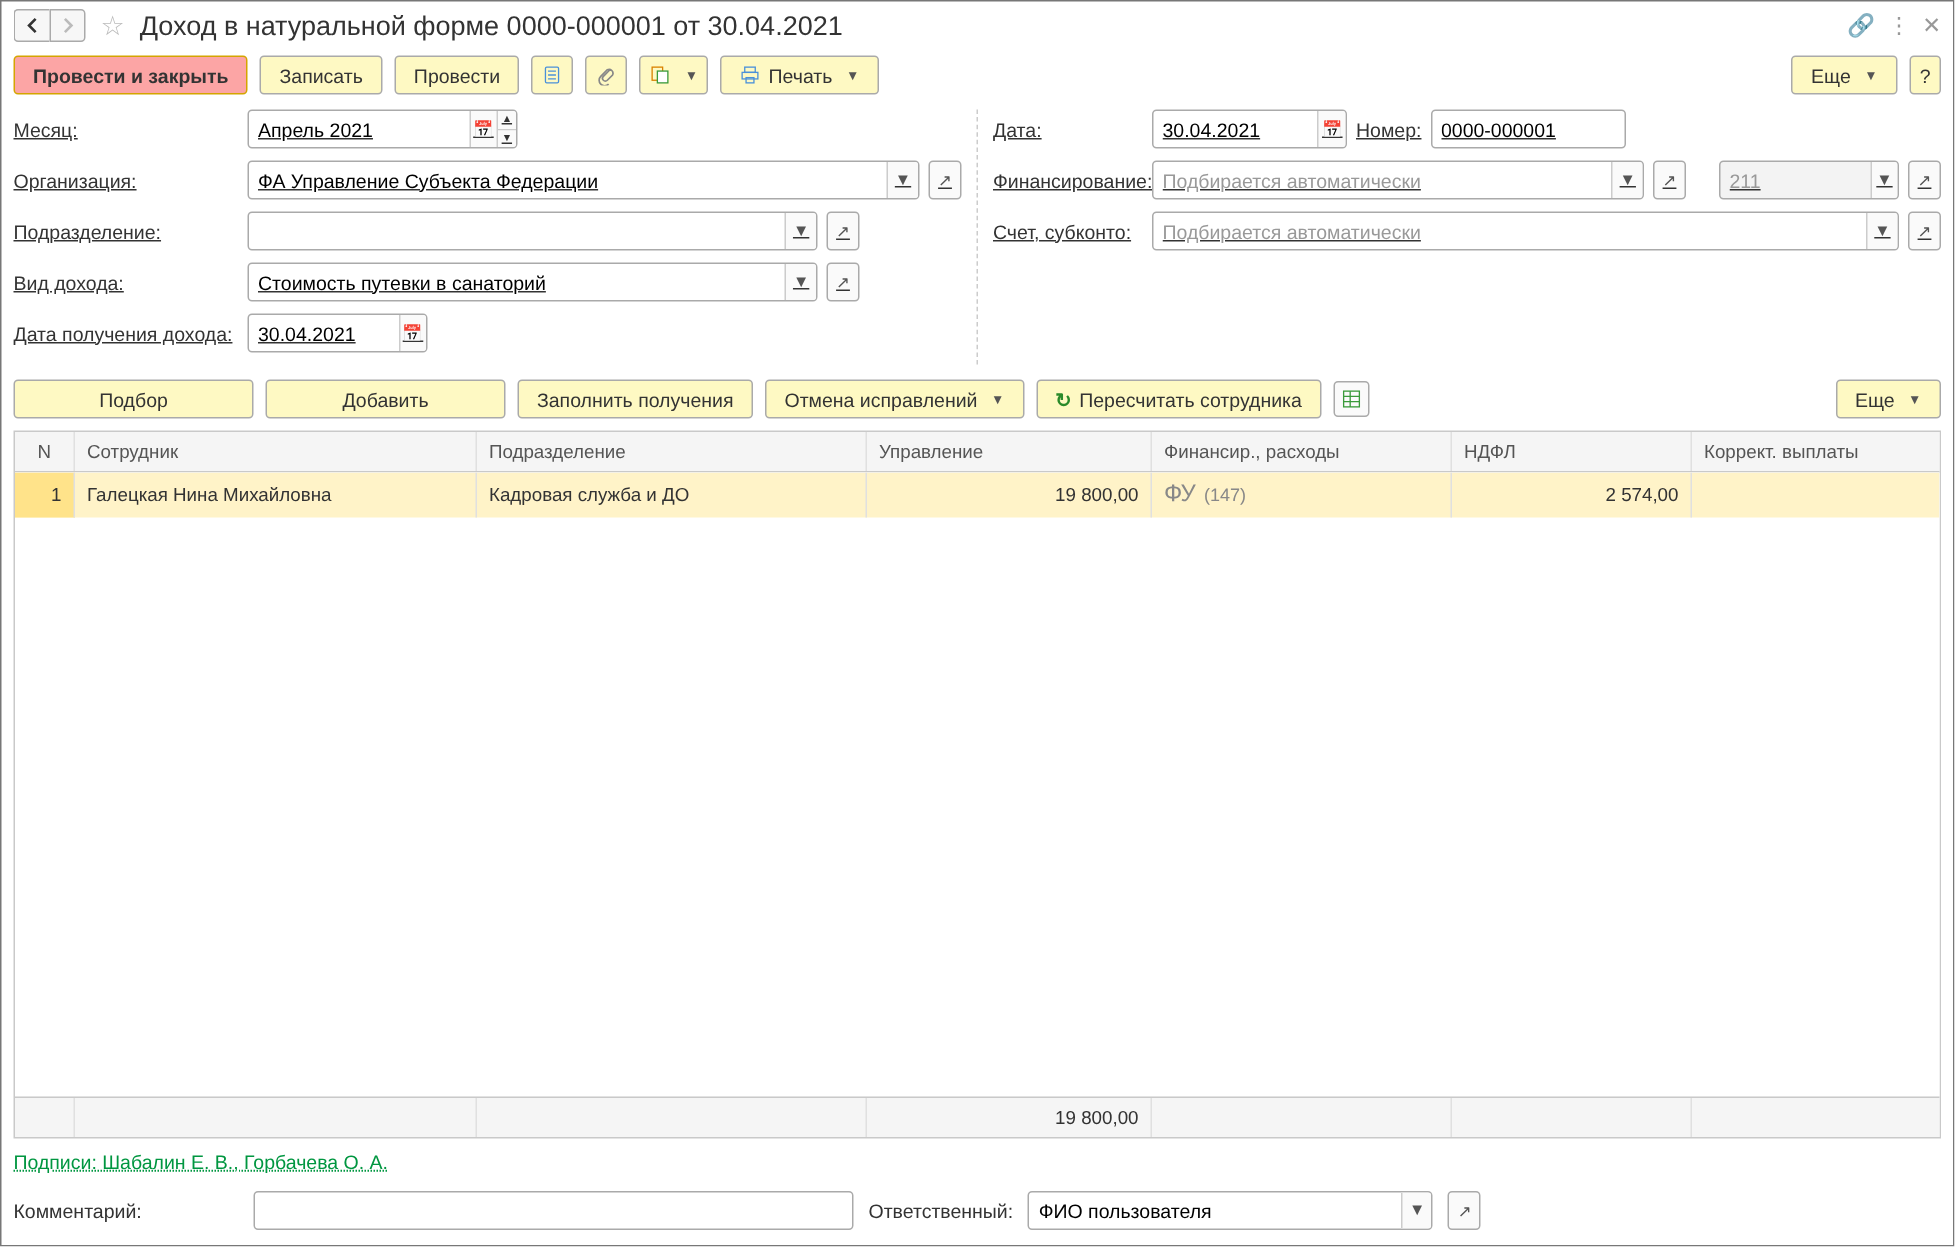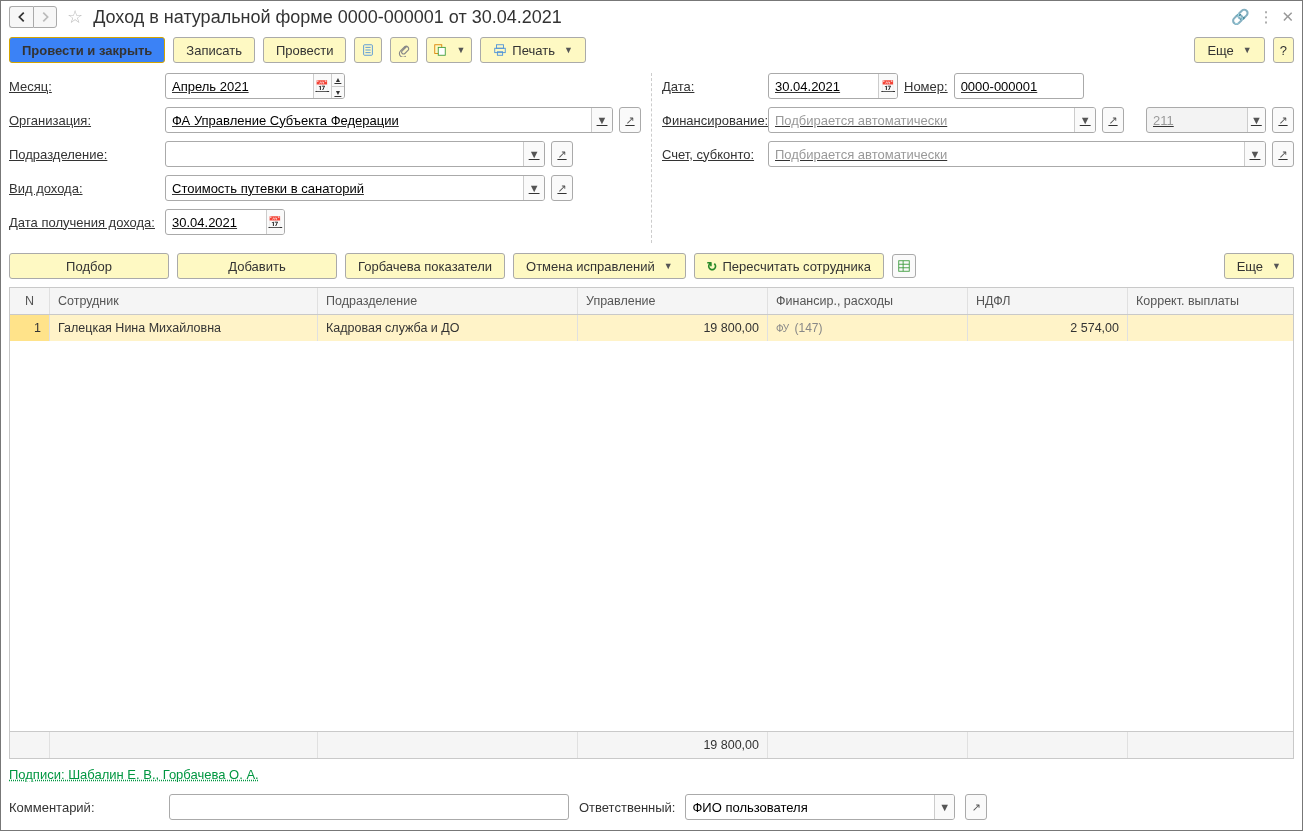--- a/index.html
+++ b/index.html
@@ -52,21 +52,21 @@
     height: 26px;
     padding: 0 12px;
     font-size: 13px;
     cursor: pointer;
     display: inline-flex;
     align-items: center;
     gap: 5px;
     color: #333;
   }
   .btn-primary {
-    background: #3b82f6;
+    background: #fca5a5;
     border-color: #d4a500;
     font-weight: bold;
   }
   .btn-icon { padding: 0 6px; }
   .spacer { flex: 1; }
   .form-area {
     display: flex;
     padding: 0 8px 6px 8px;
     gap: 10px;
   }
@@ -153,21 +153,21 @@
   .gc.emp { width:268px; }
   .gc.dep { width:260px; }
   .gc.res { width:190px; justify-content:flex-end;}
   .gc.fin { width:200px; }
   .gc.tax { width:160px; justify-content:flex-end;}
   .gc.cor { flex:1; border-right:none;}
   .grid-header .gc { color:#555; font-weight:normal; justify-content:flex-start;}
   .grid-header .gc.n { justify-content:center;}
   .sel-row { background:#fff3c8; }
   .sel-num { background:#ffe38a; font-weight:normal;}
-  .fin-small { font-size:10px; color:#888; margin-right:6px; letter-spacing:-0.5px;}
+  .fin-small { font-size:16px; color:#888; margin-right:6px; letter-spacing:-0.5px;}
   .signatures {
     padding: 8px;
     border-top: 0;
   }
   .signatures a {
     color: #009640; text-decoration: underline dotted; cursor:pointer; font-size:13px;
   }
   .bottom-row {
     display:flex;
     align-items:center;
@@ -326,21 +326,21 @@
           <div class="mini-btn">▼</div>
         </div>
         <div class="ext-btn">↗</div>
       </div>
     </div>
   </div>
 
   <div class="table-toolbar">
     <button class="btn wide">Подбор</button>
     <button class="btn wide">Добавить</button>
-    <button class="btn">Горбачева показатели</button>
+    <button class="btn">Заполнить получения</button>
     <button class="btn">
         <span>Отмена исправлений</span>
         <span class="caret">▼</span>
       </button>
     <button class="btn">
         <span class="refresh-icon">↻</span> 
         <span>Пересчитать сотрудника</span>
       </button>
     <div class="table-settings">
       <svg class="icon" viewBox="0 0 16 16">

